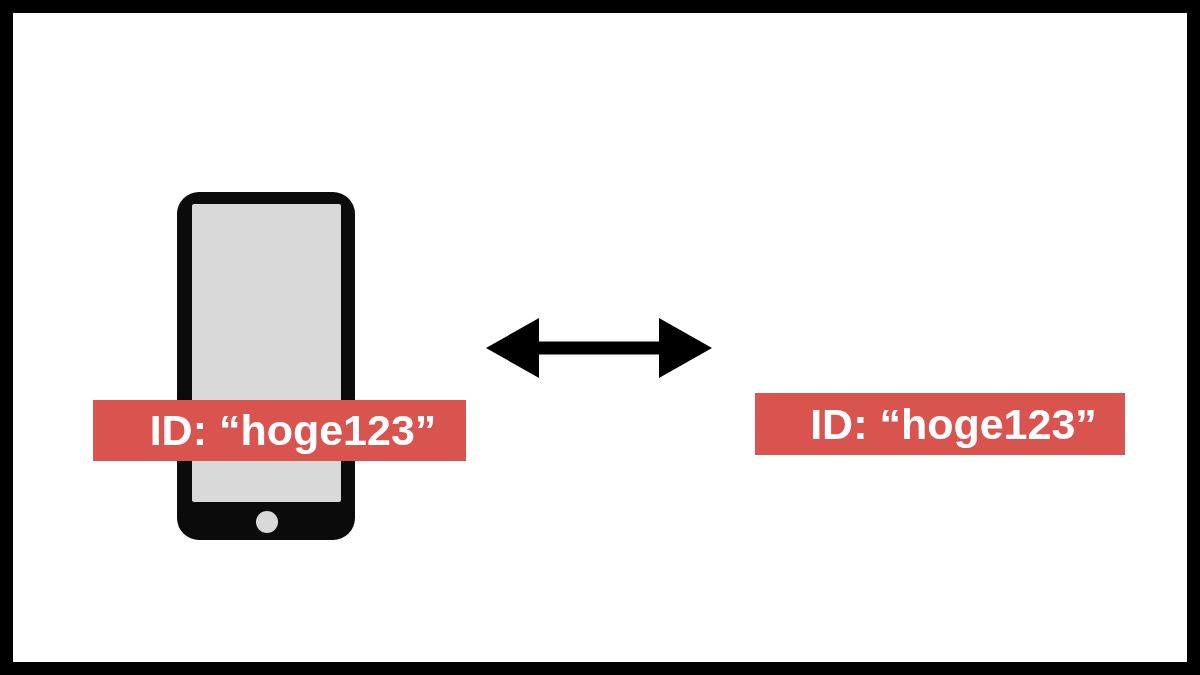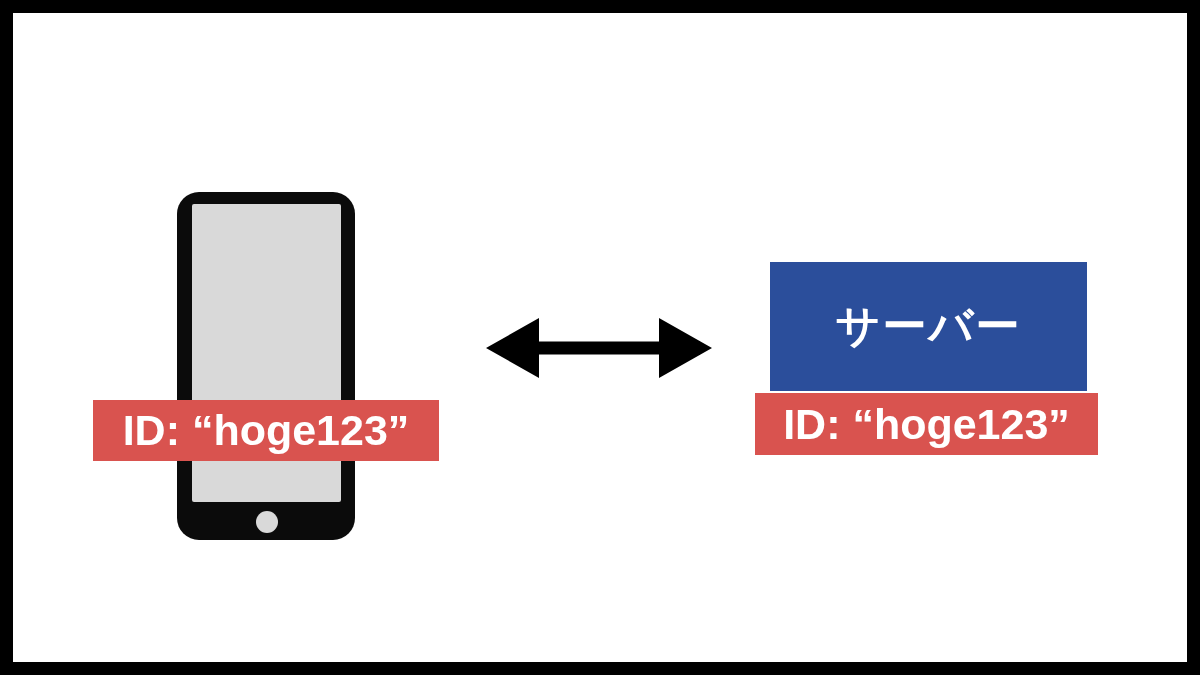--- a/index.html
+++ b/index.html
@@ -51,20 +51,21 @@
     position: absolute;
     height: 61px;
     background: var(--accent-red);
     color: #ffffff;
     font-weight: 700;
     font-size: 43px;
     line-height: 61px;
     text-align: center;
     white-space: nowrap;
     letter-spacing: 0px;
+    padding-left: 27px;
   }
   .id-label-client {
     left: 80px;   
     top: 387px;   
     width: 346px;
   }
   .id-label-server {
     left: 742px;  
     top: 380px;   
     width: 343px;
@@ -119,21 +120,18 @@
 
   <div class="id-label id-label-client">
     <span>ID: “hoge123”</span>
   </div>
 
 
   <svg class="arrow" viewBox="0 0 226 62" aria-hidden="true">
     <path d="M0 31 L53 1 L53 24.5 L173 24.5 L173 1 L226 31 L173 61 L173 37.5 L53 37.5 L53 61 Z" fill="#000000"></path>
   </svg>
 
-  <div class="server-box">
-    <span>サーバー</span>
-  </div>
 
   <div class="id-label id-label-server">
     <span>ID: “hoge123”</span>
   </div>
 
 </div>
 
 </body></html>

